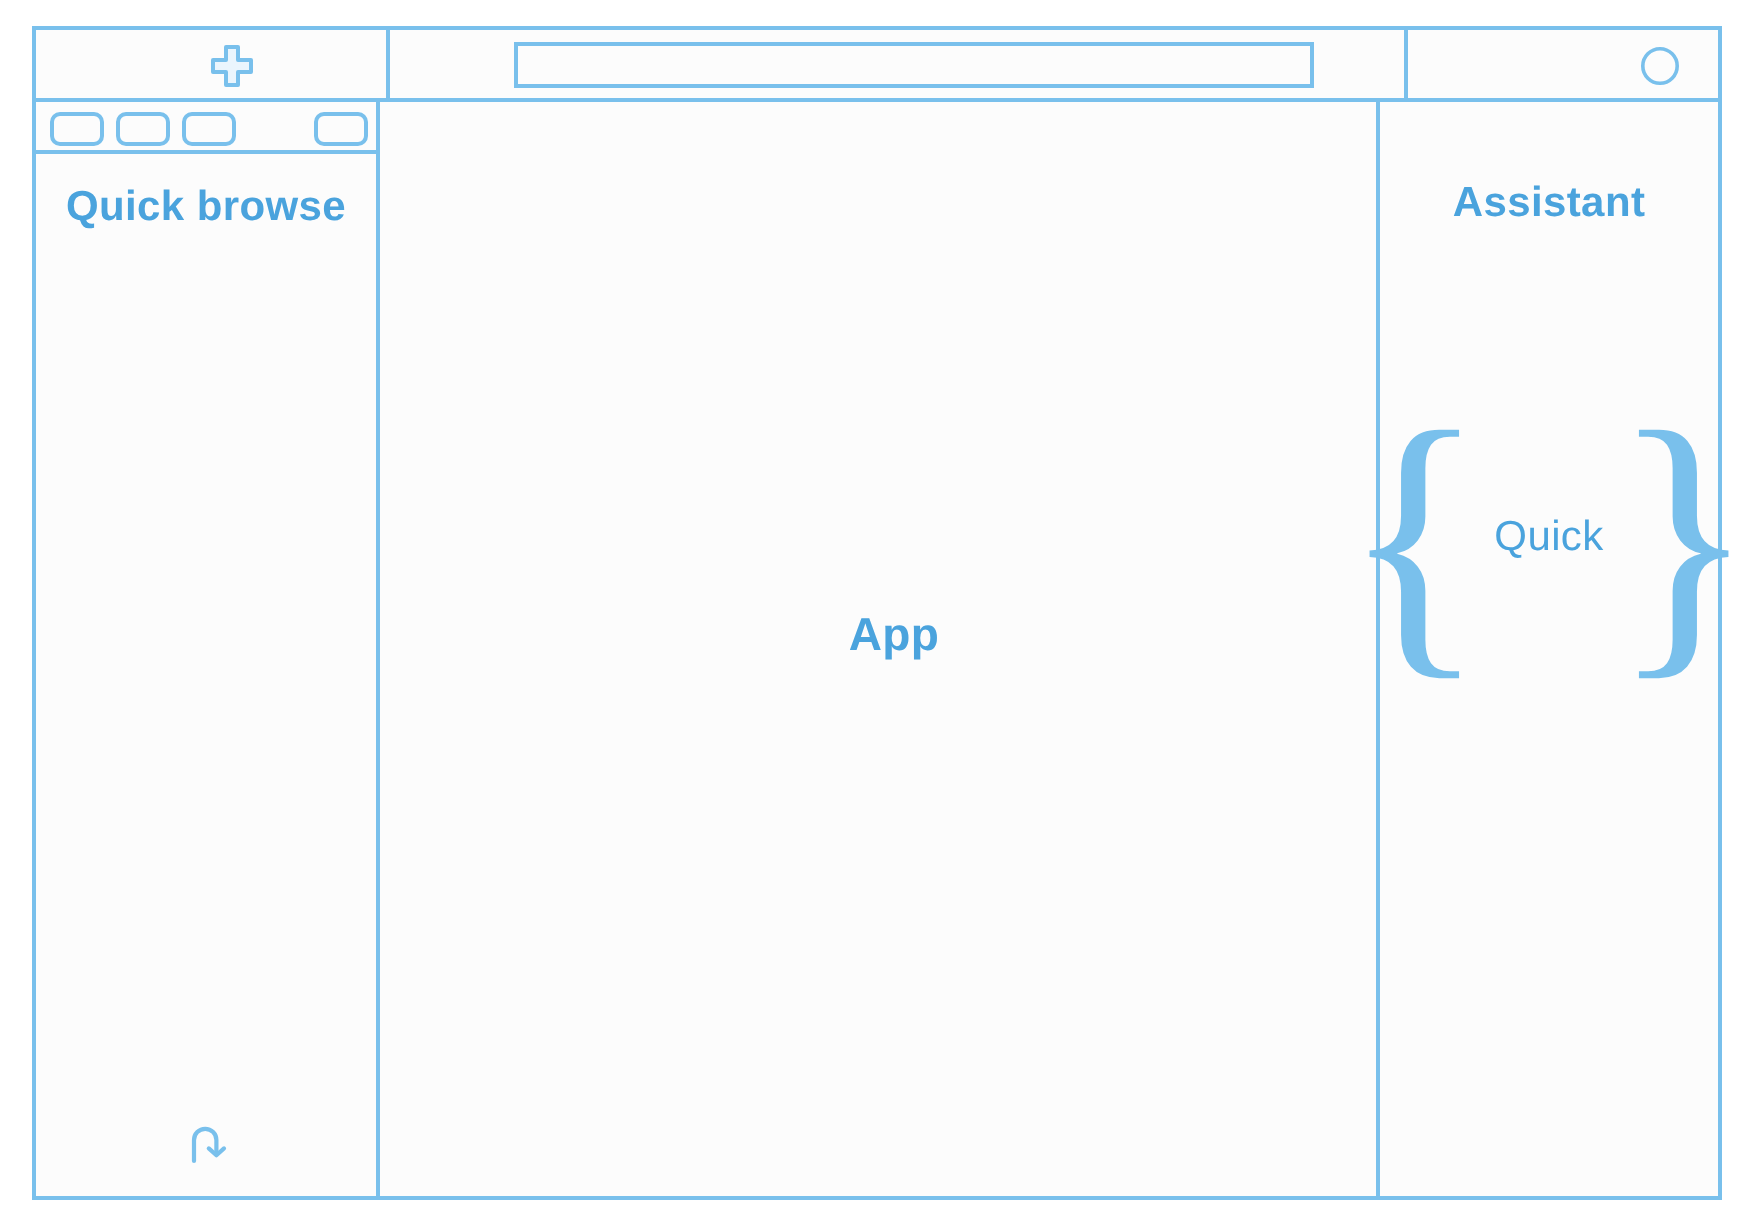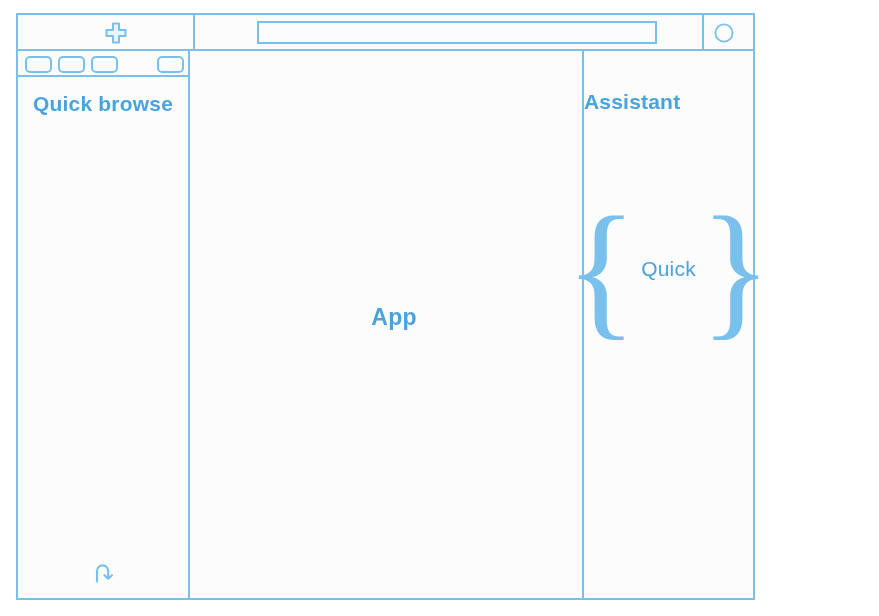--- a/index.html
+++ b/index.html
@@ -12,21 +12,21 @@
     height: 616px;
     font-family: "Liberation Sans", sans-serif;
     overflow: hidden;
   }
 
   
   #wireframe-window {
     position: absolute;
     left: 16px;
     top: 13px;
-    width: 739px;
+    width: 845px;
     height: 587px;
     box-sizing: border-box;
     border: 2px solid #79c0ec;
     background: #fcfcfc;
   }
 
   
   #header-bar {
     position: absolute;
     left: 0;
@@ -182,21 +182,21 @@
     top: 0;
     width: 169px;
     height: 100%;
   }
 
   #assistant-title {
     position: absolute;
     left: 0;
     top: 39px;
     width: 100%;
-    text-align: left;
+    text-align: center;
     color: #4aa3dd;
     font-size: 21px;
     font-weight: bold;
     letter-spacing: 0.2px;
   }
 
   #hints-group {
     position: absolute;
     left: 0;
     top: 145px;

